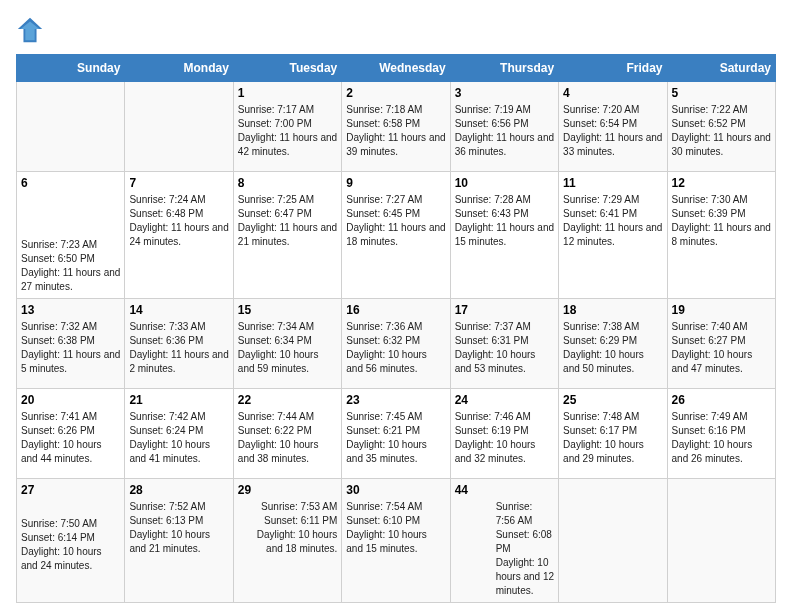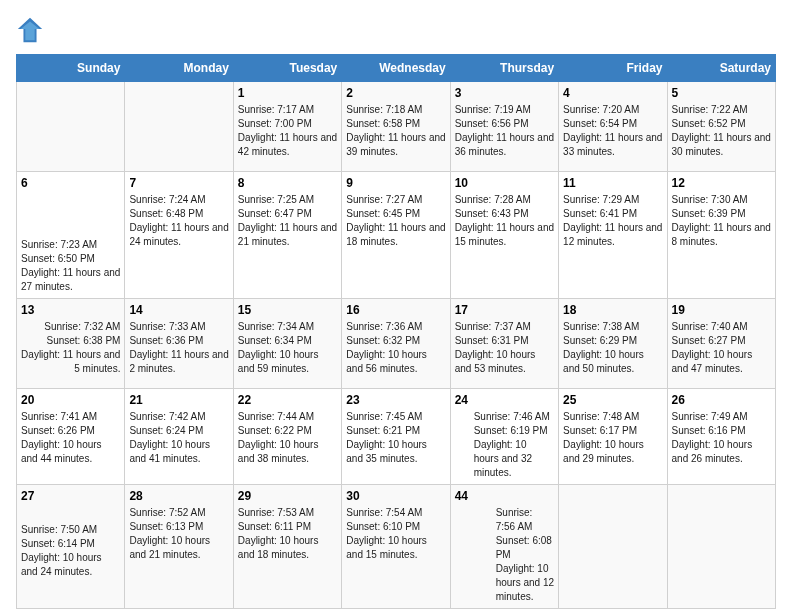--- a/index.html
+++ b/index.html
@@ -195,21 +195,21 @@
         <td>
           <div class="day-num">12</div>
           <div class="day-info" style="white-space: pre-line;">Sunrise: 7:30 AM
 Sunset: 6:39 PM
 Daylight: 11 hours and 8 minutes.</div>
         </td>
       </tr>
       <tr>
         <td>
           <div class="day-num">13</div>
-          <div class="day-info" style="white-space: pre-line; text-align: right;">Sunrise: 7:32 AM
+          <div class="day-info" style="white-space: pre-line;">Sunrise: 7:32 AM
 Sunset: 6:38 PM
 Daylight: 11 hours and 5 minutes.</div>
         </td>
         <td>
           <div class="day-num">14</div>
           <div class="day-info" style="white-space: pre-line;">Sunrise: 7:33 AM
 Sunset: 6:36 PM
 Daylight: 11 hours and 2 minutes.</div>
         </td>
         <td>
@@ -263,21 +263,21 @@
 Daylight: 10 hours and 38 minutes.</div>
         </td>
         <td>
           <div class="day-num">23</div>
           <div class="day-info" style="white-space: pre-line;">Sunrise: 7:45 AM
 Sunset: 6:21 PM
 Daylight: 10 hours and 35 minutes.</div>
         </td>
         <td>
           <div class="day-num">24</div>
-          <div class="day-info" style="white-space: pre-line; margin-left: 19px;">Sunrise: 7:46 AM
+          <div class="day-info" style="white-space: pre-line;">Sunrise: 7:46 AM
 Sunset: 6:19 PM
 Daylight: 10 hours and 32 minutes.</div>
         </td>
         <td>
           <div class="day-num">25</div>
           <div class="day-info" style="white-space: pre-line;">Sunrise: 7:48 AM
 Sunset: 6:17 PM
 Daylight: 10 hours and 29 minutes.</div>
         </td>
         <td>
@@ -295,21 +295,21 @@
 Daylight: 10 hours and 24 minutes.</div>
         </td>
         <td>
           <div class="day-num">28</div>
           <div class="day-info" style="white-space: pre-line;">Sunrise: 7:52 AM
 Sunset: 6:13 PM
 Daylight: 10 hours and 21 minutes.</div>
         </td>
         <td>
           <div class="day-num">29</div>
-          <div class="day-info" style="white-space: pre-line;">Sunrise: 7:53 AM
+          <div class="day-info" style="white-space: pre-line; text-align: right;">Sunrise: 7:53 AM
 Sunset: 6:11 PM
 Daylight: 10 hours and 18 minutes.</div>
         </td>
         <td>
           <div class="day-num">30</div>
           <div class="day-info" style="white-space: pre-line;">Sunrise: 7:54 AM
 Sunset: 6:10 PM
 Daylight: 10 hours and 15 minutes.</div>
         </td>
         <td>

